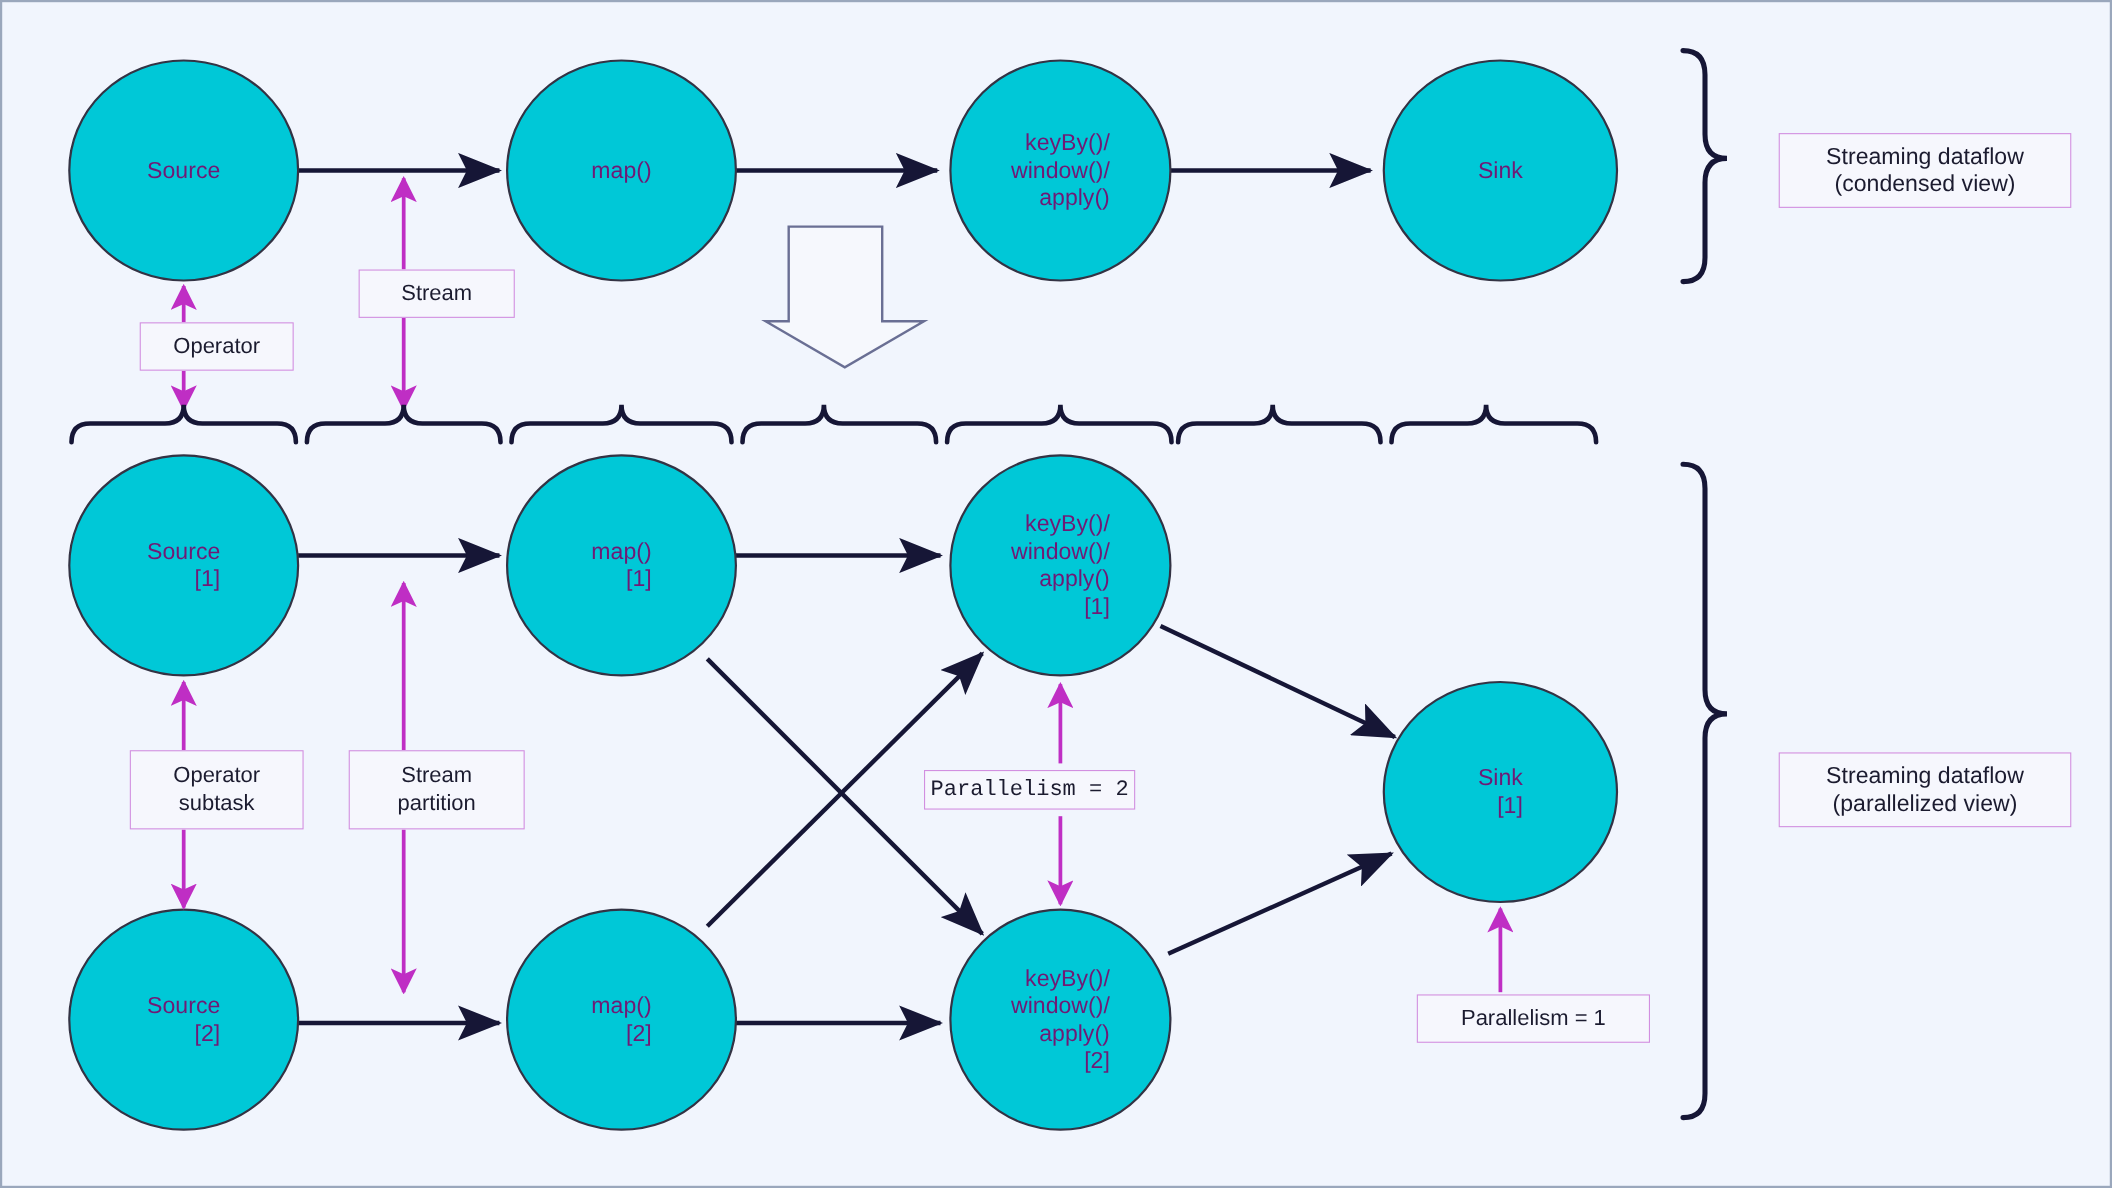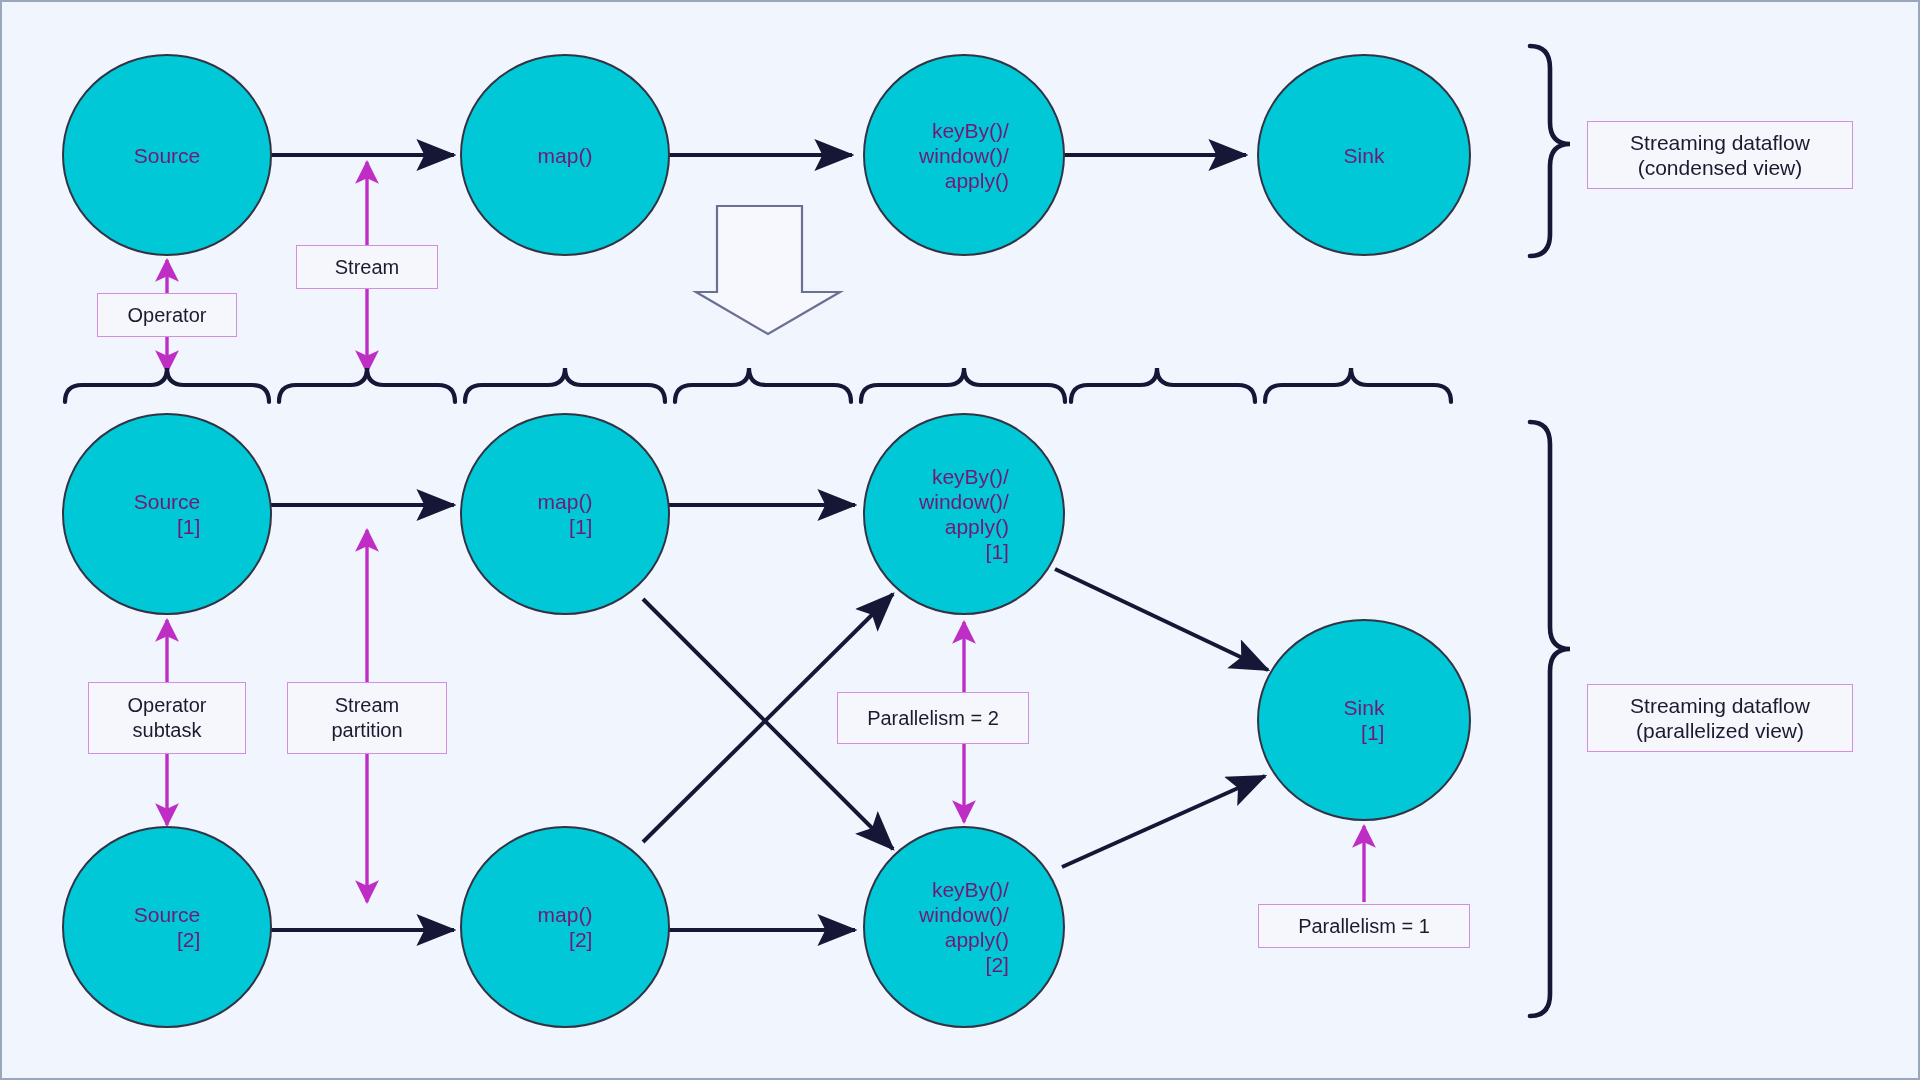--- a/index.html
+++ b/index.html
@@ -40,20 +40,21 @@
     border: 1.6px solid #d28fe0;
     color: #1b1b2f;
     font-size: 20px;
     line-height: 25px;
     display: flex;
     align-items: center;
     justify-content: center;
     text-align: center;
     transform: translate(-50%, -50%);
     white-space: pre;
+    margin-left: 30px;
   }
   .tag-box.large { font-size: 21px; }
 </style>
 </head>
 <body>
 
 <div id="root">
   <svg id="canvas" viewBox="0 0 1920 1080" xmlns="http://www.w3.org/2000/svg">
     <defs>
       <marker id="arrowDark" markerWidth="10" markerHeight="8" refX="9.4" refY="4" orient="auto" markerUnits="strokeWidth">
@@ -161,20 +162,20 @@
 [2]</div>
   <div class="node-label" style="left:1362px; top:718px;">Sink
 [1]</div>
 
   <div class="tag-box" style="left:165px; top:313px; width:140px; height:44px;">Operator</div>
   <div class="tag-box" style="left:365px; top:265px; width:142px; height:44px;">Stream</div>
   <div class="tag-box" style="left:165px; top:716px; width:158px; height:72px;">Operator
 subtask</div>
   <div class="tag-box" style="left:365px; top:716px; width:160px; height:72px;">Stream
 partition</div>
-  <div class="tag-box" style="left:931px; top:716px; width:192px; height:52px;">Parallelism = 2</div>
+  <div class="tag-box" style="left:904px; top:716px; width:192px; height:36px;font-family:Liberation Mono, monospace;">Parallelism = 2</div>
   <div class="tag-box" style="left:1362px; top:924px; width:212px; height:44px;">Parallelism = 1</div>
 
   <div class="tag-box large" style="left:1718px; top:153px; width:266px; height:68px;">Streaming dataflow
 (condensed view)</div>
   <div class="tag-box large" style="left:1718px; top:716px; width:266px; height:68px;">Streaming dataflow
 (parallelized view)</div>
 </div>
 
 </body></html>

